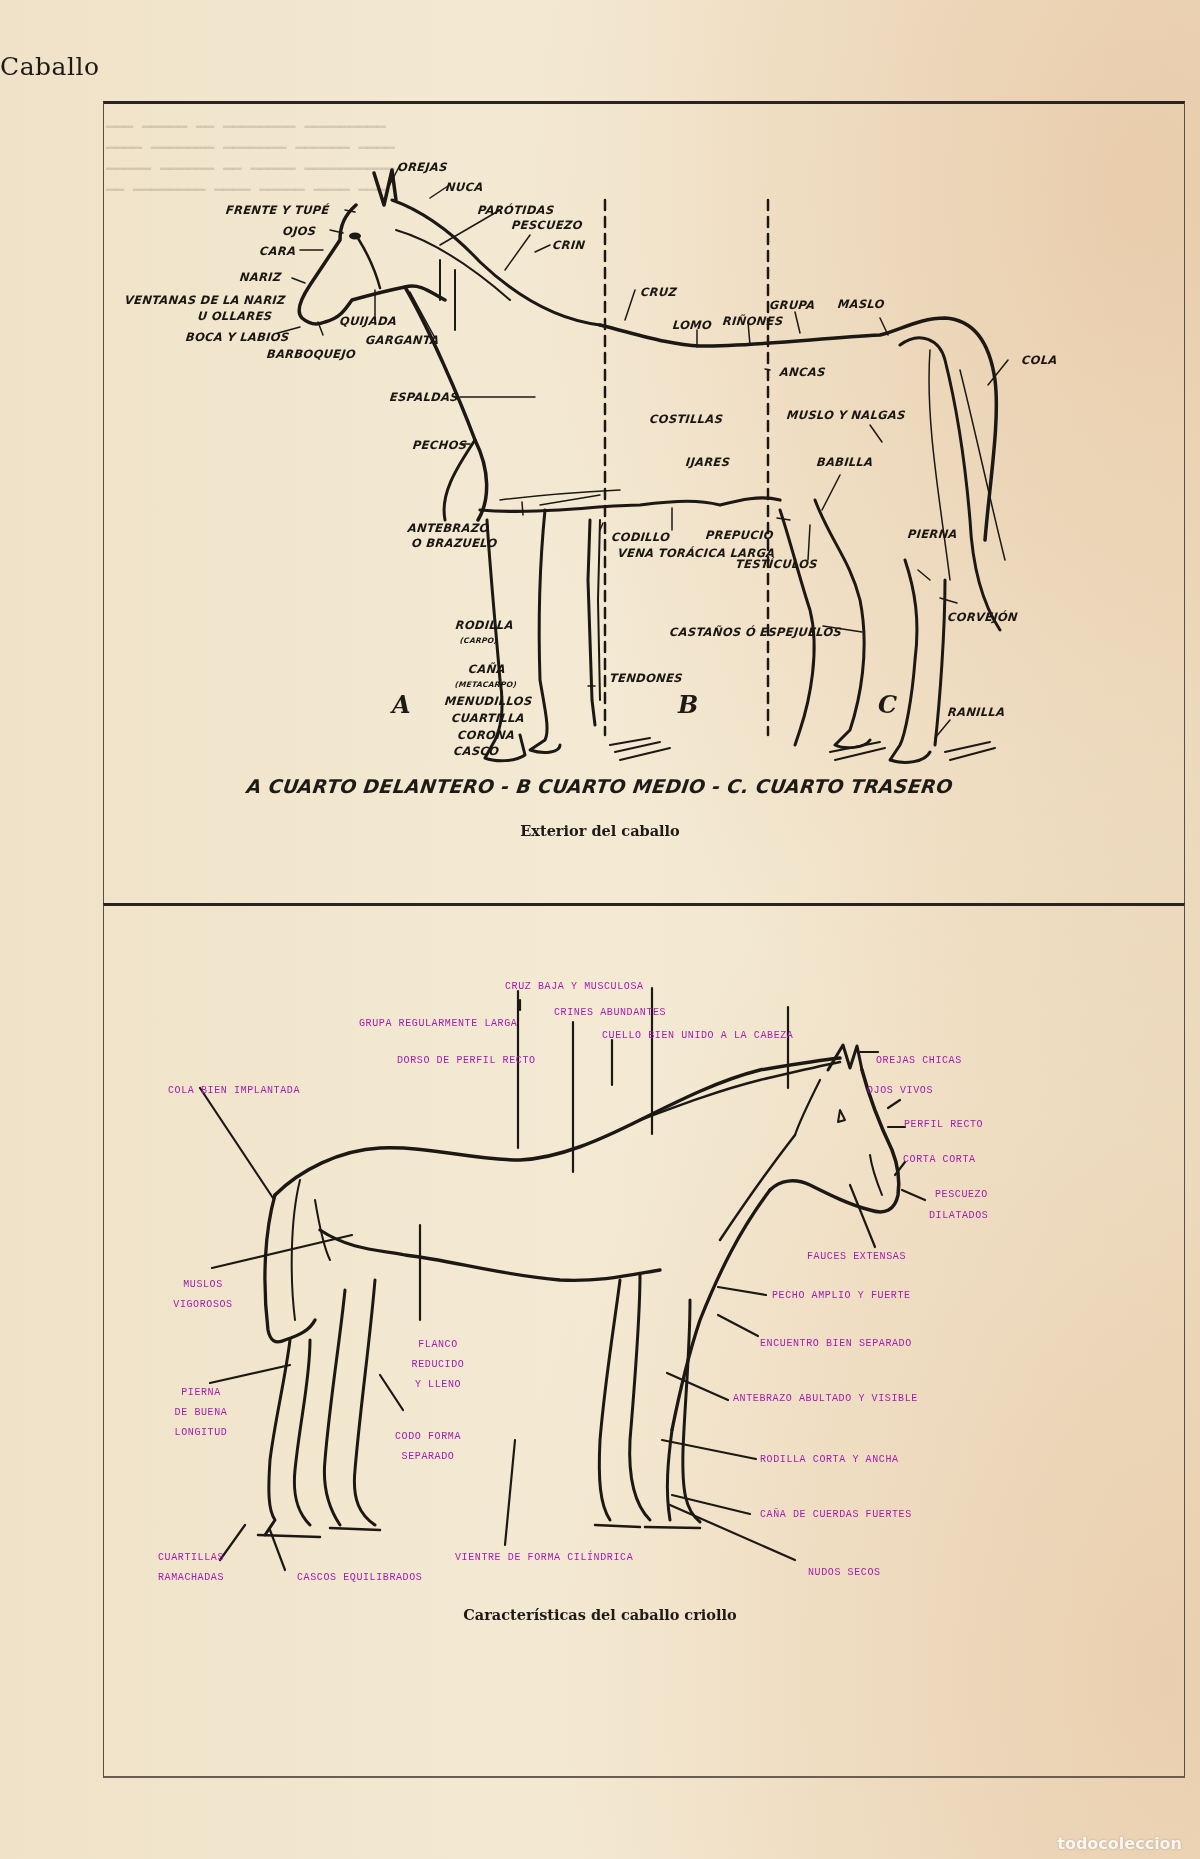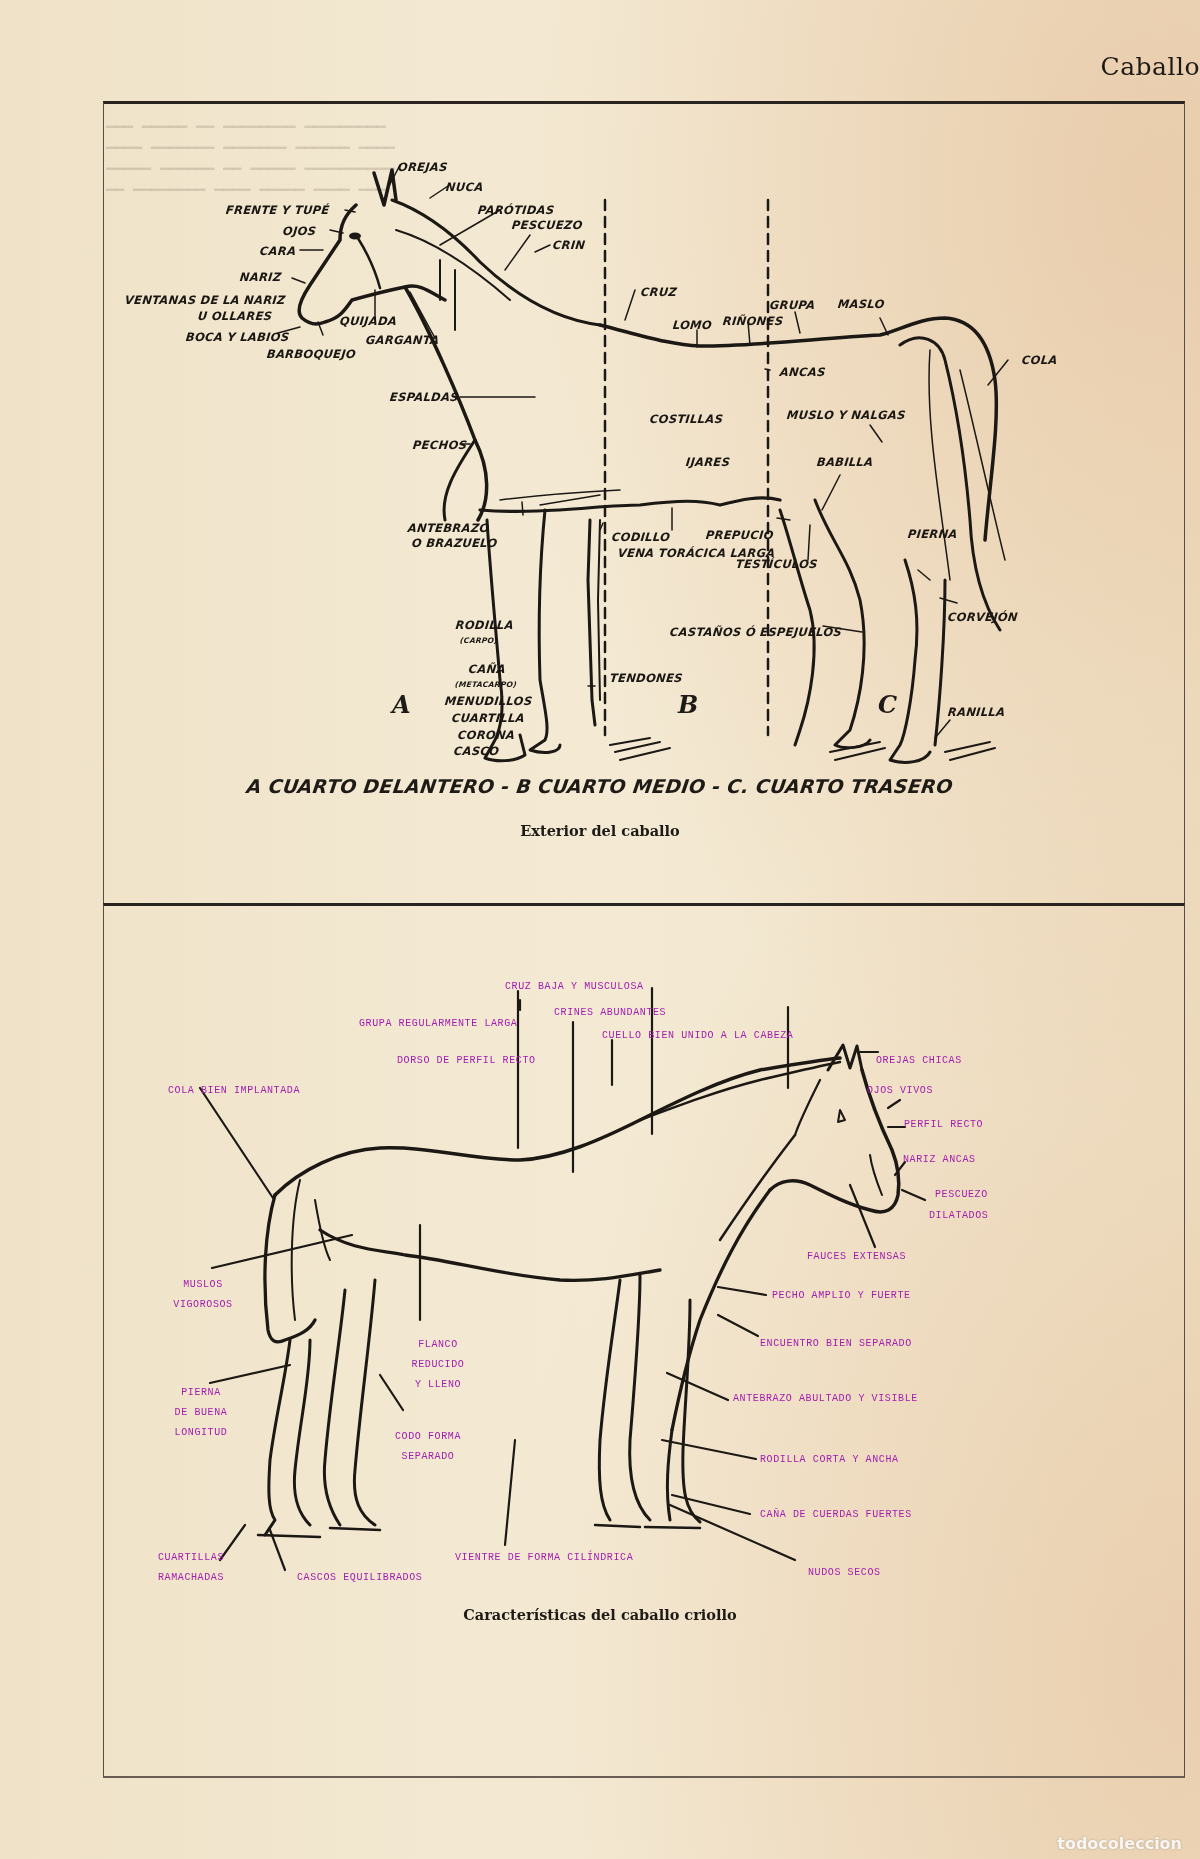--- a/index.html
+++ b/index.html
@@ -10,21 +10,21 @@
     color: #1e1a16;
   }
   .page-bg {
     position: absolute; inset: 0;
     background:
       radial-gradient(ellipse at 95% 10%, rgba(225,180,140,0.45), transparent 40%),
       radial-gradient(ellipse at 97% 90%, rgba(225,180,140,0.4), transparent 40%),
       linear-gradient(90deg, #efe2c8 0%, #f4ead4 50%, #efe1c6 100%);
   }
   .page-title {
-    position: absolute; top: 52px; left: 0; width: 1200px; text-align: right;
+    position: absolute; top: 52px; left: 0; width: 1200px; text-align: left;
     font-family: "DejaVu Serif", serif; font-size: 25px; letter-spacing: 0.5px;
   }
   
   .ghost-col {
     position: absolute; color: rgba(60,50,40,0.16);
     font-family: "Liberation Mono", monospace; font-size: 15px; line-height: 21px;
     white-space: pre; overflow: hidden;
   }
   .panel {
     position: absolute; left: 103px; width: 1080px;
@@ -274,21 +274,21 @@
 
 <div class="lbl2" style="left:505px; top:977px;">CRUZ BAJA Y MUSCULOSA</div>
 <div class="lbl2" style="left:554px; top:1003px;">CRINES ABUNDANTES</div>
 <div class="lbl2" style="left:327px; top:1014px;margin-left:32px;">GRUPA REGULARMENTE LARGA</div>
 <div class="lbl2" style="left:602px; top:1026px;">CUELLO BIEN UNIDO A LA CABEZA</div>
 <div class="lbl2" style="left:397px; top:1051px;">DORSO DE PERFIL RECTO</div>
 <div class="lbl2" style="left:876px; top:1051px;">OREJAS CHICAS</div>
 <div class="lbl2" style="left:168px; top:1081px;">COLA BIEN IMPLANTADA</div>
 <div class="lbl2" style="left:867px; top:1081px;">OJOS VIVOS</div>
 <div class="lbl2" style="left:904px; top:1115px;">PERFIL RECTO</div>
-<div class="lbl2" style="left:903px; top:1150px;">NARIZ ANCAS</div>
+<div class="lbl2" style="left:903px; top:1150px;">CORTA CORTA</div>
 <div class="lbl2" style="left:935px; top:1185px;">PESCUEZO</div>
 <div class="lbl2" style="left:929px; top:1206px;">DILATADOS</div>
 <div class="lbl2" style="left:807px; top:1247px;">FAUCES EXTENSAS</div>
 <div class="lbl2 c" style="left:163px; top:1275px; width:80px;"><span>MUSLOS</span><br><span>VIGOROSOS</span></div>
 <div class="lbl2" style="left:772px; top:1286px;">PECHO AMPLIO Y FUERTE</div>
 <div class="lbl2 c" style="left:392px; top:1335px; width:92px;"><span>FLANCO</span><br><span>REDUCIDO</span><br><span style="">Y LLENO</span></div>
 <div class="lbl2" style="left:760px; top:1334px;">ENCUENTRO BIEN SEPARADO</div>
 <div class="lbl2 c" style="left:152px; top:1383px; width:98px;"><span>PIERNA</span><br><span>DE BUENA</span><br><span>LONGITUD</span></div>
 <div class="lbl2" style="left:733px; top:1389px;">ANTEBRAZO ABULTADO Y VISIBLE</div>
 <div class="lbl2 c" style="left:383px; top:1427px; width:90px;"><span>CODO FORMA</span><br><span>SEPARADO</span></div>

